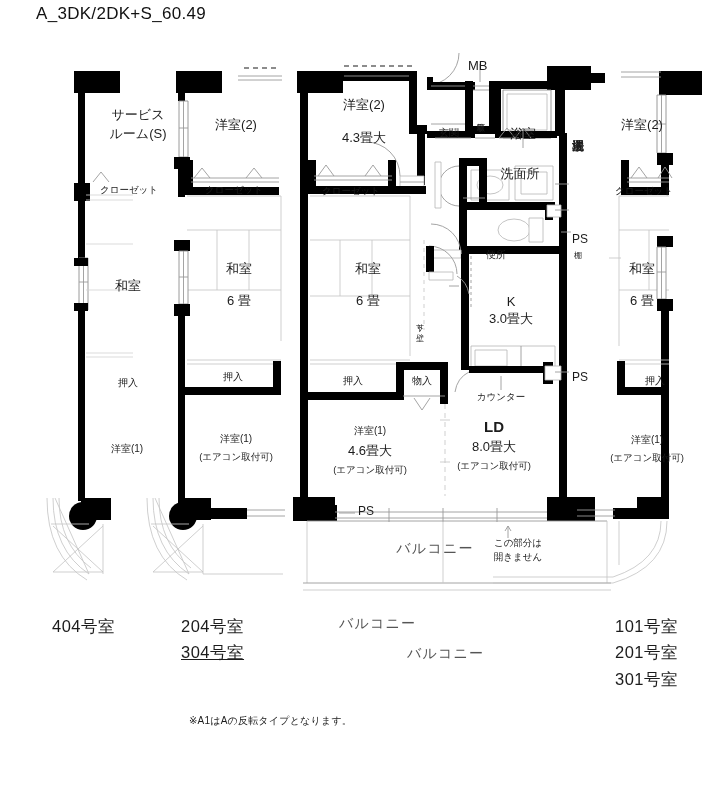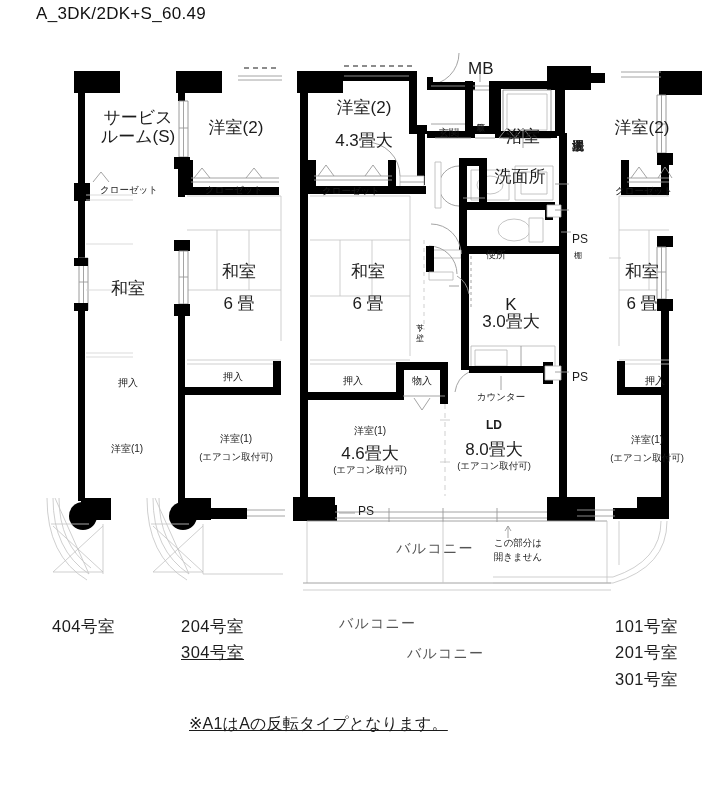--- a/index.html
+++ b/index.html
@@ -38,27 +38,27 @@
     color: #1c1c1c;
     font-size: 12px;
   }
   .t.c  { transform: translateX(-50%); text-align: center; }
   .t.vert {
     writing-mode: vertical-rl;
     text-orientation: upright;
     white-space: nowrap;
     line-height: 1.0;
   }
-  .big    { font-size: 17px; }
+  .big    { font-size: 13px; }
   .mid    { font-size: 10px; }
   .sm     { font-size: 12px; }
   .xs     { font-size: 9.5px; }
   .xxs    { font-size: 8px; }
   .unitlbl{ font-size: 16.5px; letter-spacing:0.5px; }
-  .note   { font-size: 16px; letter-spacing:0.2px;text-decoration:underline; }
+  .note   { font-size: 10px; letter-spacing:0.2px; }
   .balclbl{ font-size: 14px; letter-spacing:1.2px; color:#555; }
   
   svg { display:block; shape-rendering: geometricPrecision; }
 </style>
 </head>
 <body>
 
 <div id="plan">
 
 <svg width="702" height="800" viewBox="0 0 702 800">
@@ -415,21 +415,21 @@
 <div class="t c big" style="left:489px; top:167px;">洗面所</div>
 <div class="t c mid" style="left:465px; top:249px;">便所</div>
 <div class="t vert sm" style="left:541px; top:130px; height:98px;">洗濯機置場</div>
 <div class="t sm" style="left:541px; top:233px;">PS</div>
 <div class="t xxs" style="left:543px; top:252px;">棚</div>
 <div class="t vert xxs" style="left:384px; top:318px; height:30px;">下り壁</div>
 <div class="t c big" style="left:480px; top:295px;">K</div>
 <div class="t c big" style="left:480px; top:312px;">3.0畳大</div>
 <div class="t c xs" style="left:470px; top:392px;">カウンター</div>
 <div class="t sm" style="left:541px; top:371px;">PS</div>
-<div class="t c big" style="left:463px; top:419px; font-size:12px; font-weight:600;">LD</div>
+<div class="t c big" style="left:463px; top:419px; font-size:15px; font-weight:600;">LD</div>
 <div class="t c big" style="left:463px; top:440px;">8.0畳大</div>
 <div class="t c xs" style="left:463px; top:461px;">(エアコン取付可)</div>
 
 <div class="t c balclbl" style="left:404px; top:541px;">バルコニー</div>
 <div class="t c xs" style="left:487px; top:538px;">この部分は</div>
 <div class="t c xs" style="left:487px; top:552px;">開きません</div>
 
 <div class="t c big" style="left:611px; top:118px;">洋室(2)</div>
 <div class="t c xs" style="left:613px; top:186px;">クローゼット</div>
 <div class="t c big" style="left:611px; top:262px;">和室</div>

